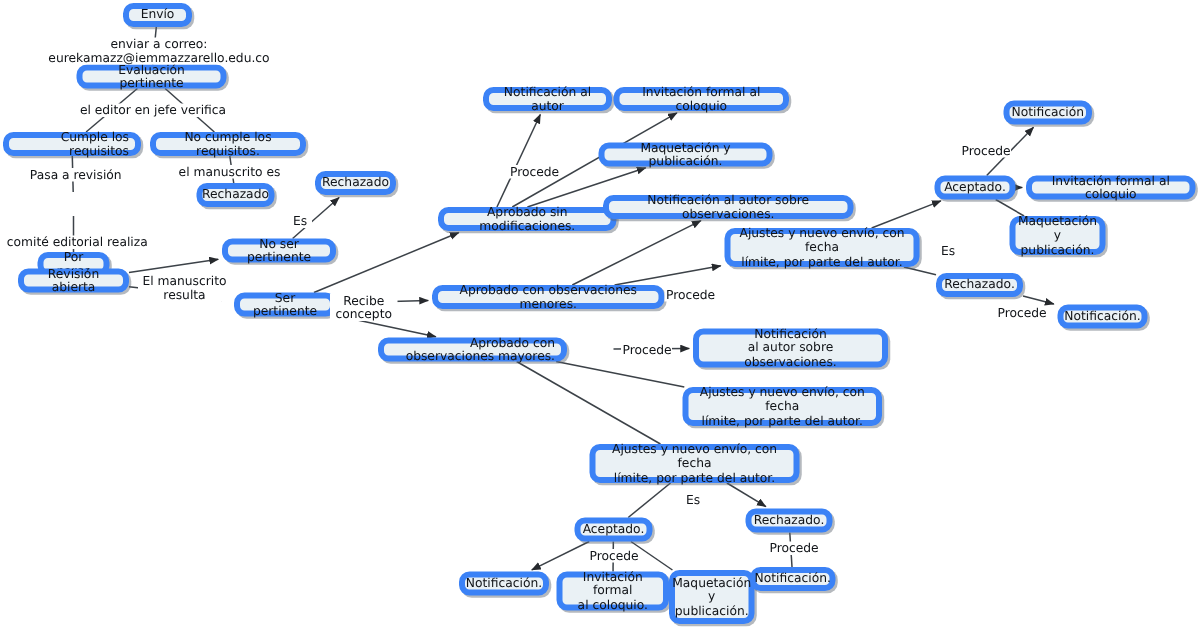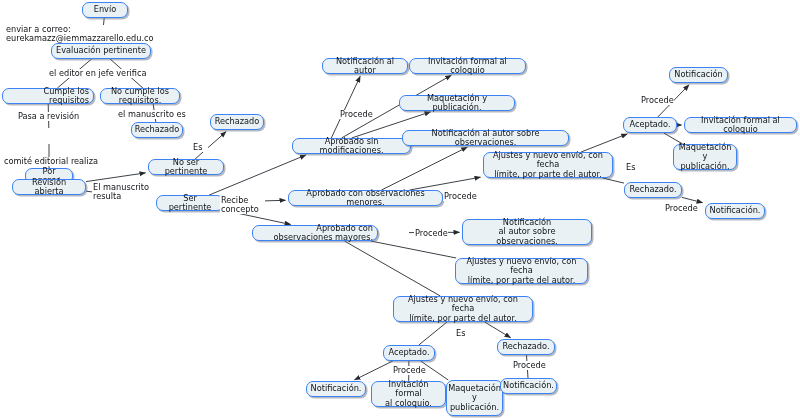--- a/index.html
+++ b/index.html
@@ -8,39 +8,40 @@
     width:800px;height:418px;
     background:#ffffff;
     font-family:"DejaVu Sans","Liberation Sans",sans-serif;
     overflow:hidden;
   }
   svg.edges{position:absolute;left:0;top:0;width:800px;height:418px;pointer-events:none;}
   .node{
     position:absolute;
     box-sizing:border-box;
     background:#eaf1f5;
-    border:1px solid #3b82f6;
+    border:4px solid #3b82f6;
     border-radius:7px;
     box-shadow:1.5px 1.5px 0 rgba(90,100,110,.45);
     color:#111418;
     display:flex;
     align-items:center;
     justify-content:center;
     text-align:center;
     line-height:1.12;
     padding:1px 4px;
     font-size:8.2px;
     white-space:pre-line;
     z-index:3;
   }
   .lbl{
     position:absolute;
     color:#111418;
     font-size:8.2px;
     line-height:1.12;
+    text-align:center;
     white-space:pre-line;
     background:#ffffff;
     z-index:4;
     padding:0 1px;
   }
 </style>
 </head>
 <body>
 
 <div id="canvas">
@@ -82,21 +83,21 @@
         <line x1="392.8" y1="361.0" x2="354.5" y2="379.9" stroke="#3c4248" stroke-width="1" marker-end="url(#arrowhead)"></line>
         <line x1="408.9" y1="361.0" x2="408.7" y2="381.0" stroke="#3c4248" stroke-width="1"></line>
         <line x1="420.6" y1="361.0" x2="448.3" y2="380.0" stroke="#3c4248" stroke-width="1"></line>
         <line x1="526.5" y1="355.0" x2="528.0" y2="378.0" stroke="#3c4248" stroke-width="1"></line>
       </g>
   </svg>
   <div id="node-layer">
       <div class="node" style="left: 82px; top: 2px; width: 46px; height: 16px;">Envío</div>
       <div class="node" style="left: 51px; top: 43px; width: 100px; height: 16px;">Evaluación pertinente</div>
       <div class="node" style="left: 2px; top: 88px; width: 92px; height: 16px; text-align: right;">Cumple los requisitos</div>
-      <div class="node" style="left: 100px; top: 88px; width: 80px; height: 16px; text-align: center;">No cumple los requisitos.</div>
+      <div class="node" style="left: 100px; top: 88px; width: 104px; height: 16px; text-align: center;">No cumple los requisitos.</div>
       <div class="node" style="left: 25px; top: 128px; width: 48px; height: 16px; margin-top: 40px;">Por pares</div>
       <div class="node" style="left: 131px; top: 122px; width: 52px; height: 16px;">Rechazado</div>
       <div class="node" style="left: 12px; top: 179px; width: 74px; height: 16px;">Revisión abierta</div>
       <div class="node" style="left: 210px; top: 114px; width: 54px; height: 16px;">Rechazado</div>
       <div class="node" style="left: 148px; top: 159px; width: 76px; height: 16px;">No ser pertinente</div>
       <div class="node" style="left: 156px; top: 195px; width: 68px; height: 16px;">Ser pertinente</div>
       <div class="node" style="left: 268px; top: 138px; width: 119px; height: 16px; margin-left: 24px;">Aprobado sin modificaciones.</div>
       <div class="node" style="left: 288px; top: 190px; width: 155px; height: 16px;">Aprobado con observaciones menores.</div>
       <div class="node" style="left: 252px; top: 225px; width: 126px; height: 16px; text-align: right;">Aprobado con observaciones mayores.</div>
       <div class="node" style="left: 322px; top: 58px; width: 86px; height: 16px;">Notificación al autor</div>

